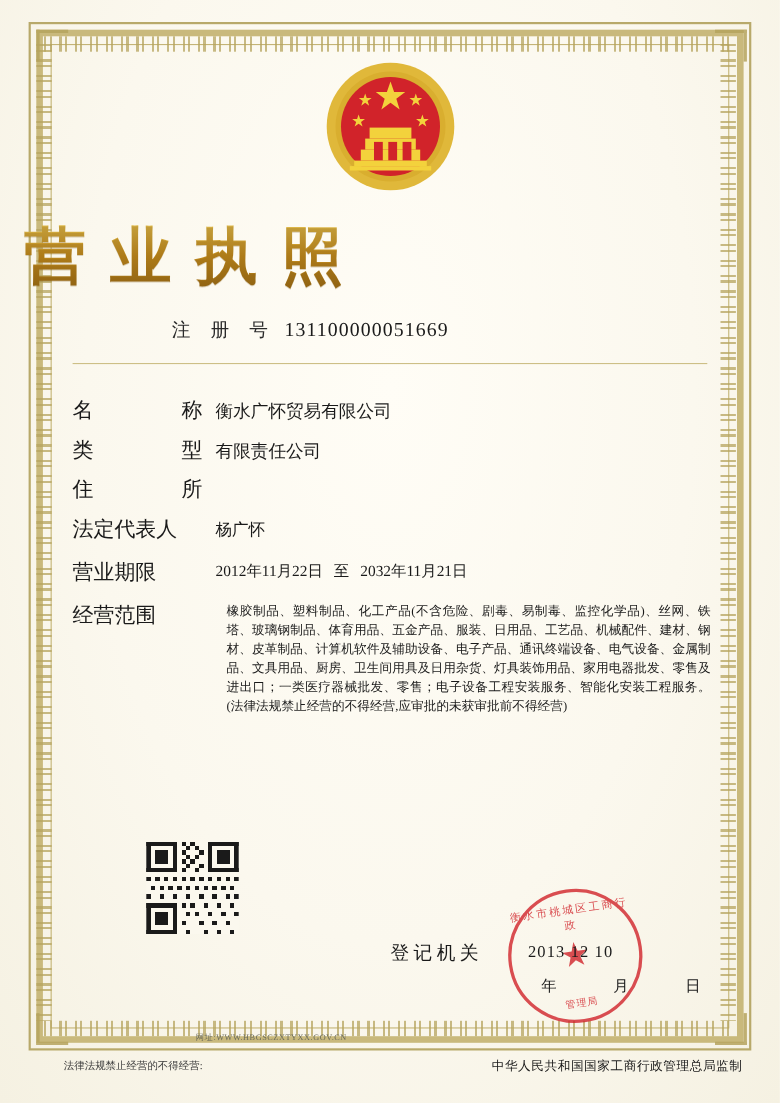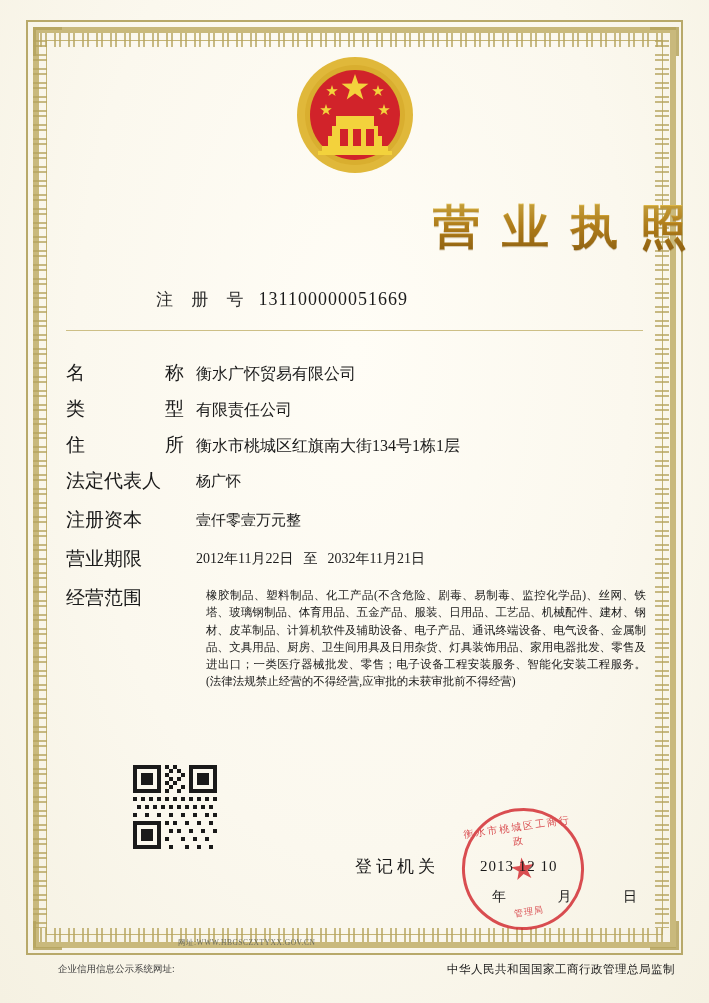--- a/index.html
+++ b/index.html
@@ -95,23 +95,23 @@
     left: 292px; top: 52px;
     width: 126px; height: 126px;
   }
   .emblem svg { display: block; }
 
   
   .title {
     position: absolute;
     left: 0; top: 196px;
     width: 709px;
-    text-align: right;
+    text-align: left;
     font-family: "Liberation Serif", serif;
-    font-size: 47px;
+    font-size: 56px;
     font-weight: bold;
     letter-spacing: 22px;
     text-indent: 22px;
     color: #c9a227;
     background: linear-gradient(180deg, #e8c95a 0%, #c08a1e 48%, #8c5f12 100%);
     -webkit-background-clip: text;
     background-clip: text;
     -webkit-text-fill-color: transparent;
     text-shadow: 0 1px 0 rgba(120,80,10,.25);
   }
@@ -343,32 +343,27 @@
         <span>型</span>
       </div>
       <div class="fvalue big">有限责任公司</div>
     </div>
 
     <div class="frow tight">
       <div class="flabel">
         <span>住</span>
         <span>所</span>
       </div>
-      <div class="fvalue big">衡水市桃城区红旗南大街134号1栋1层</div>
     </div>
 
     <div class="frow">
       <div class="flabel wide">法定代表人</div>
       <div class="fvalue">杨广怀</div>
     </div>
 
-    <div class="frow">
-      <div class="flabel wide">注册资本</div>
-      <div class="fvalue">壹仟零壹万元整</div>
-    </div>
 
 
     <div class="frow">
       <div class="flabel wide">营业期限</div>
       <div class="fvalue date-value term-value">
         <span>2012年11月22日</span><span class="sep">至</span><span>2032年11月21日</span>
       </div>
     </div>
 
     <div class="frow scope-row">
@@ -470,16 +465,16 @@
     <div class="seal-top">衡水市桃城区工商行政</div>
     <div class="star">★</div>
     <div class="seal-bottom">管理局</div>
   </div>
 
   <div class="authority">登记机关</div>
   <div class="issue-date">2013  12  10</div>
   <div class="ymd">年 月 日</div>
 
   <div class="url-note">网址:WWW.HBGSCZXTYXX.GOV.CN</div>
-  <div class="footer-left">企业信用信息公示系统网址:</div>
+  <div class="footer-left">法律法规禁止经营的不得经营:</div>
   <div class="footer-right">中华人民共和国国家工商行政管理总局监制</div>
 
 </div>
 
 </body></html>

